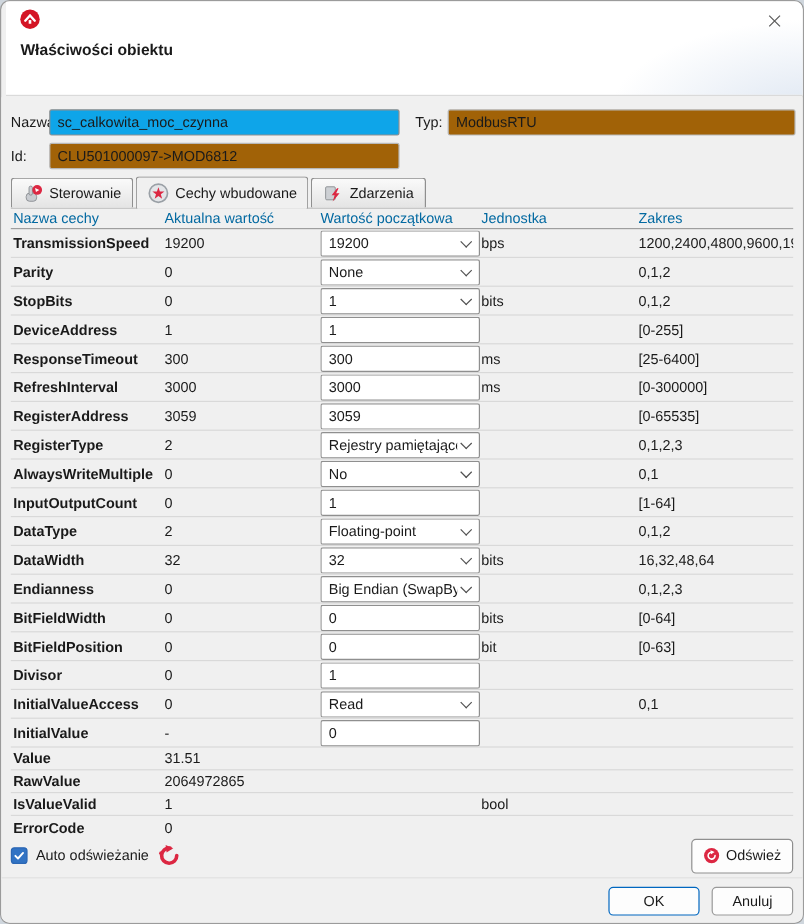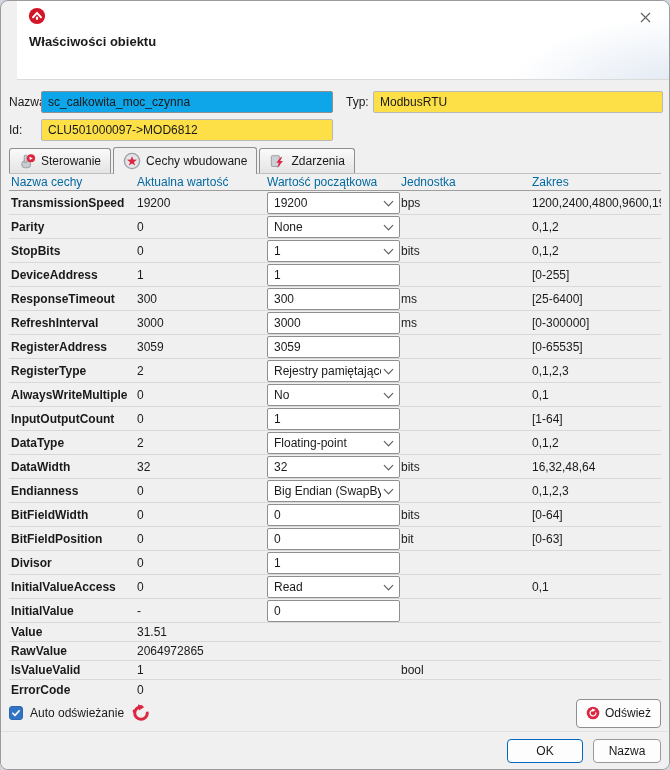--- a/index.html
+++ b/index.html
@@ -4,36 +4,36 @@
 <style>
   html,body{margin:0;padding:0;background:#cfd6dd;}
   *{box-sizing:border-box;}
   .window{
     position:relative;width:670px;height:770px;margin:0 auto;
     border:1px solid #9b9b9b;border-radius:8px;overflow:hidden;
     background:#f0f0f0;font-family:"Liberation Sans",sans-serif;font-size:12px;color:#1a1a1a;
   }
   
   .head{
-    position:absolute;top:0;left:16px;right:0;height:79px;
+    position:absolute;top:0;left:4px;right:0;height:79px;
     background:radial-gradient(ellipse 320px 150px at 102% 125%, #dce5f1 0%, rgba(255,255,255,0) 55%),#fff;
     border-bottom:1px solid #dadada;
     padding-left:32px;
   }
   .app-icon{position:absolute;left:11px;top:6px;width:18px;height:18px;}
   .close-btn{position:absolute;right:8px;top:5px;width:32px;height:22px;display:flex;align-items:center;justify-content:center;border-radius:4px;cursor:default;}
   .dlg-title{position:absolute;left:12px;top:33px;font-size:13px;font-weight:bold;}
   
   .body{position:absolute;top:80px;left:0;right:0;height:652px;background:#f0f0f0;}
   .lbl{position:absolute;white-space:nowrap;}
   .fld{
     position:absolute;height:22px;border:1px solid #8f8f8f;border-radius:2px;background:#0ea5e9;
     font-family:"Liberation Sans",sans-serif;font-size:12px;color:#1a1a1a;padding:0 6px;
   }
-  .fld.ro{background:#fde047;border-color:#b8b8b8;}
+  .fld.ro{background:#a16207;border-color:#b8b8b8;}
   #lbl-nazwa{left:8px;top:14px;}   #fld-nazwa{left:40px;top:10px;width:292px;}
   #lbl-typ{left:345px;top:14px;}   #fld-typ{left:372px;top:10px;width:290px;}
   #lbl-id{left:8px;top:42px;}      #fld-id{left:40px;top:38px;width:292px;}
   
   .tabs{position:absolute;left:8px;right:8px;top:66px;height:27px;display:flex;align-items:flex-end;border-bottom:1px solid #bfbfbf;}
   .tab{
     display:flex;align-items:center;gap:5px;height:24px;padding:12px 9px;margin-right:2px;
     border:1px solid #8f8f8f;border-bottom:none;border-radius:3px 3px 0 0;
     background:linear-gradient(#fafafa,#e4e4e4);white-space:nowrap;cursor:default;
   }
@@ -366,16 +366,16 @@
           <path d="M9.9 7 A 2.9 2.9 0 1 1 7.6 4.2" stroke="#fff" stroke-width="1.3" fill="none" stroke-linecap="round"></path>
           <polygon points="6.0,2.5 9.5,3.9 6.6,5.9" fill="#fff"></polygon>
         </svg>
         <span>Odśwież</span>
       </span>
     </div>
   </div>
 
   <div class="footer">
     <div class="btn btn-ok">OK</div>
-    <div class="btn btn-cancel">Nazwa</div>
+    <div class="btn btn-cancel">Anuluj</div>
   </div>
 
 </div>
 
 </body></html>

